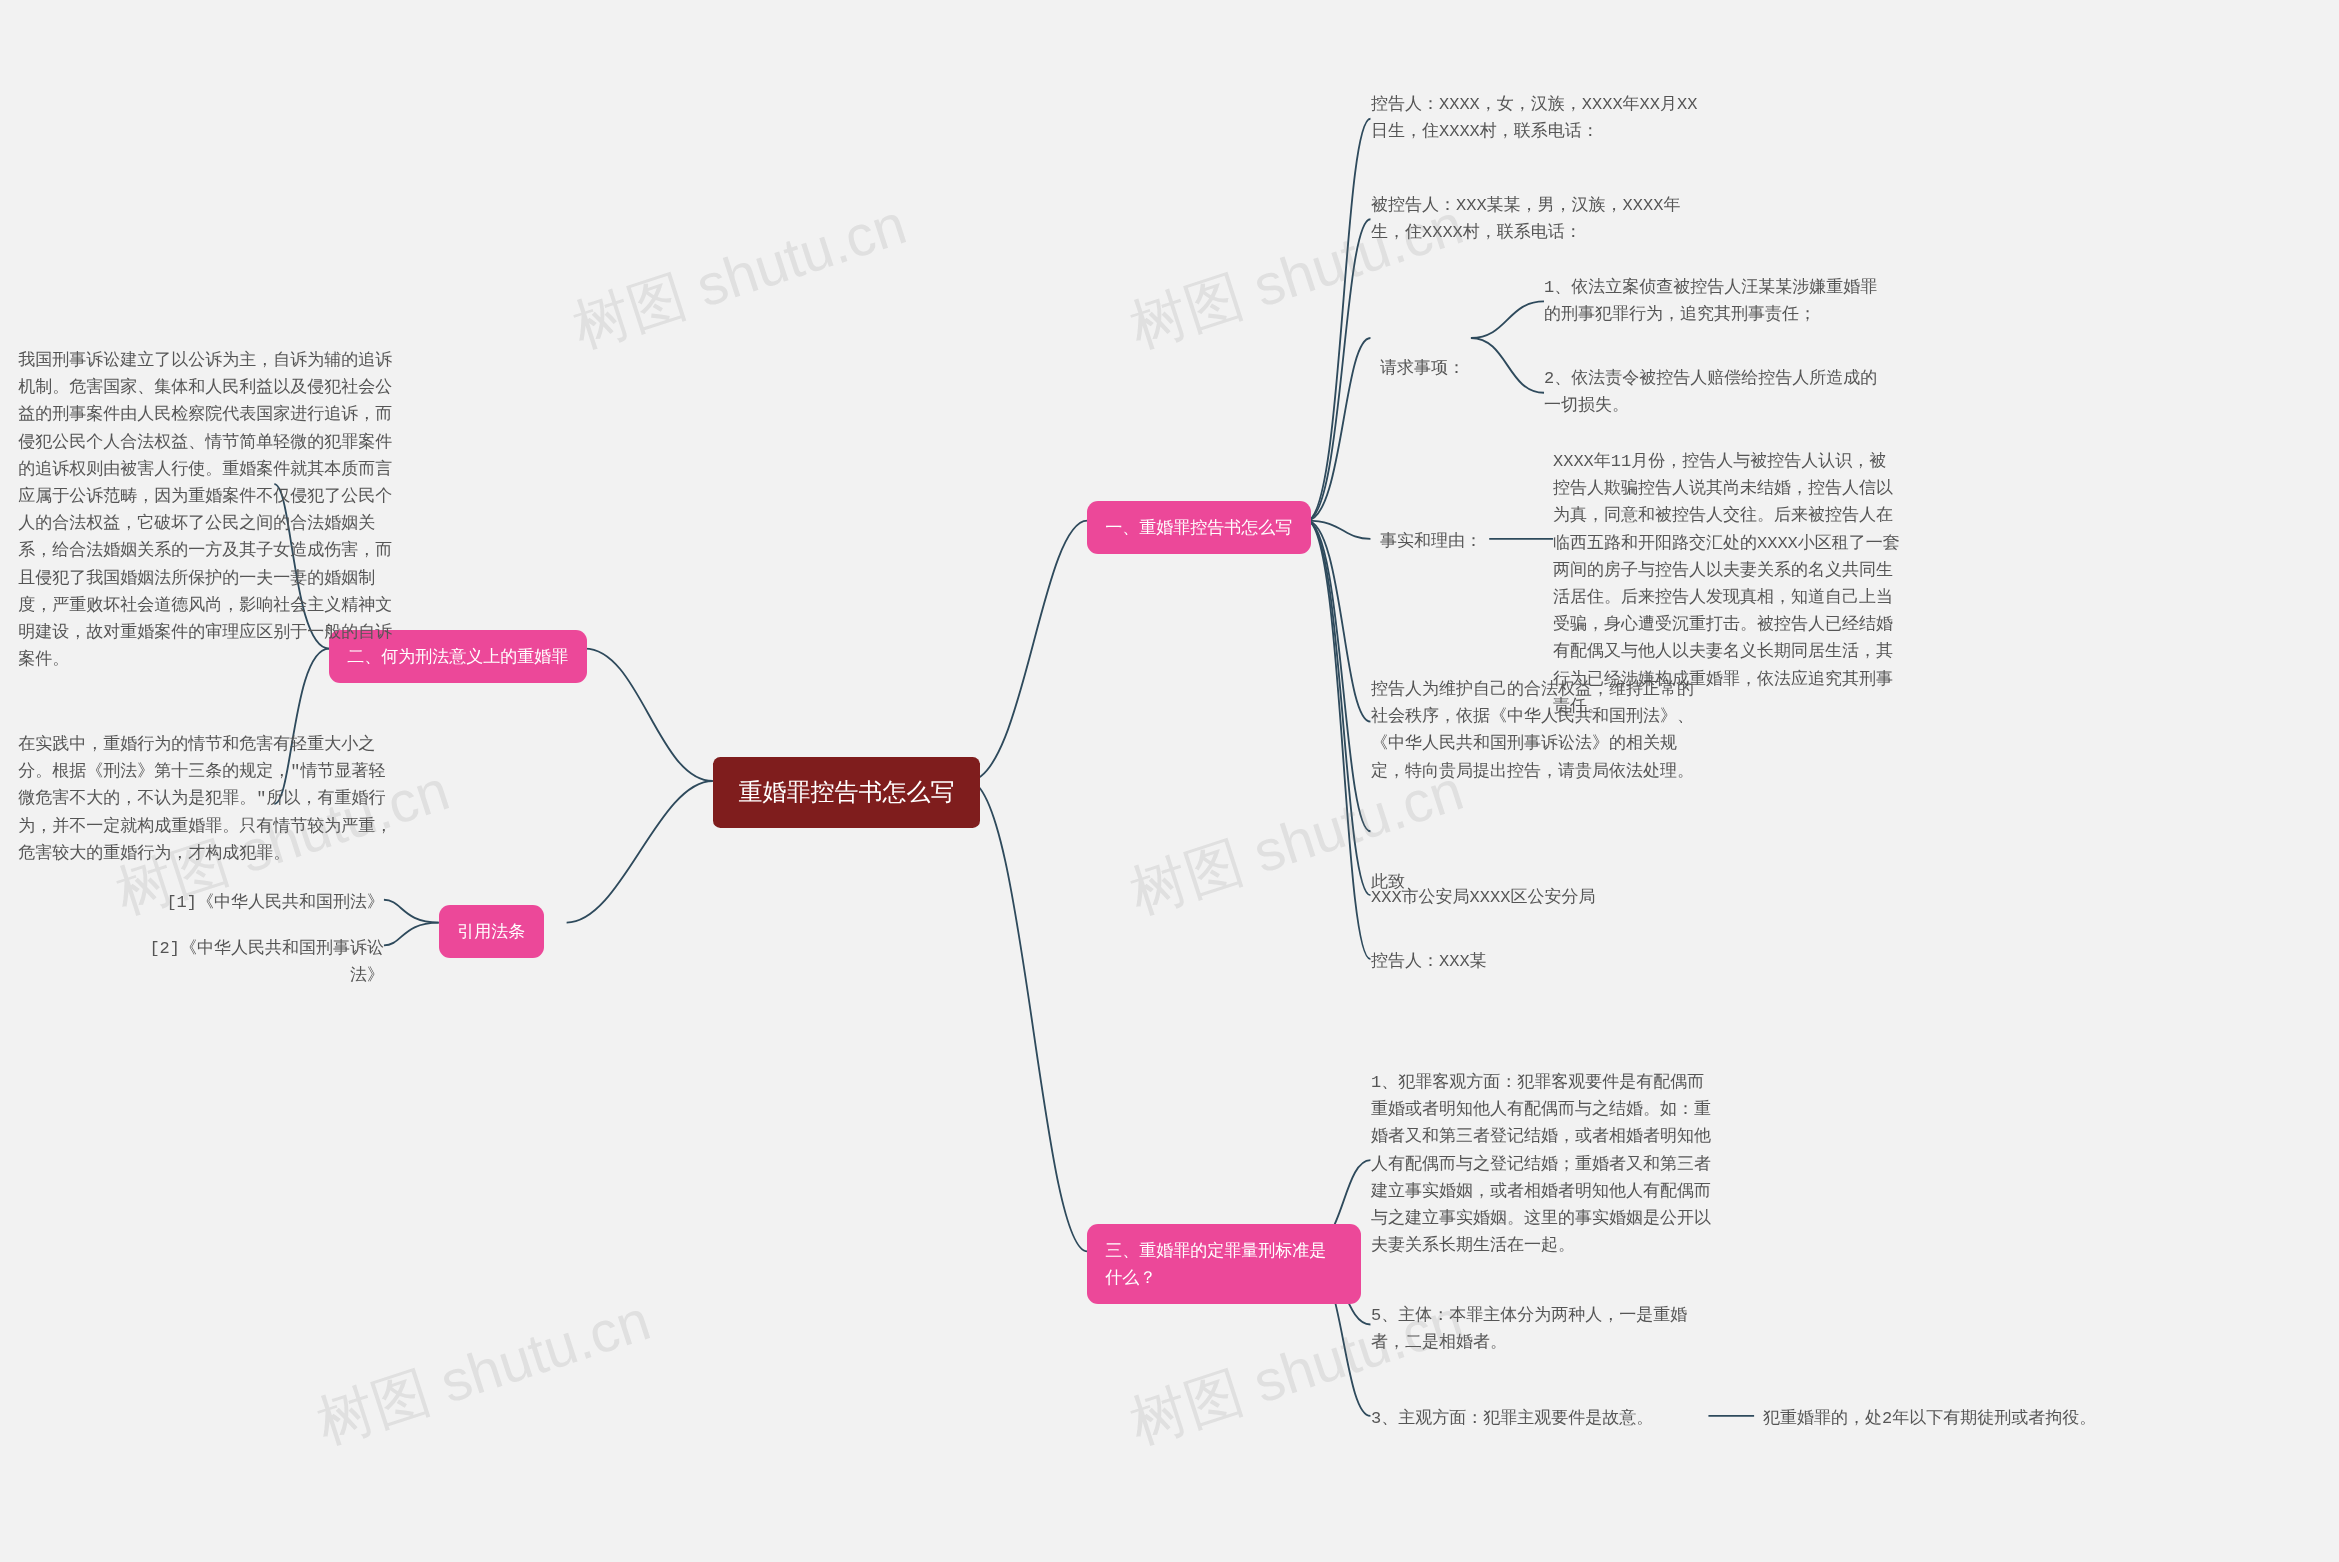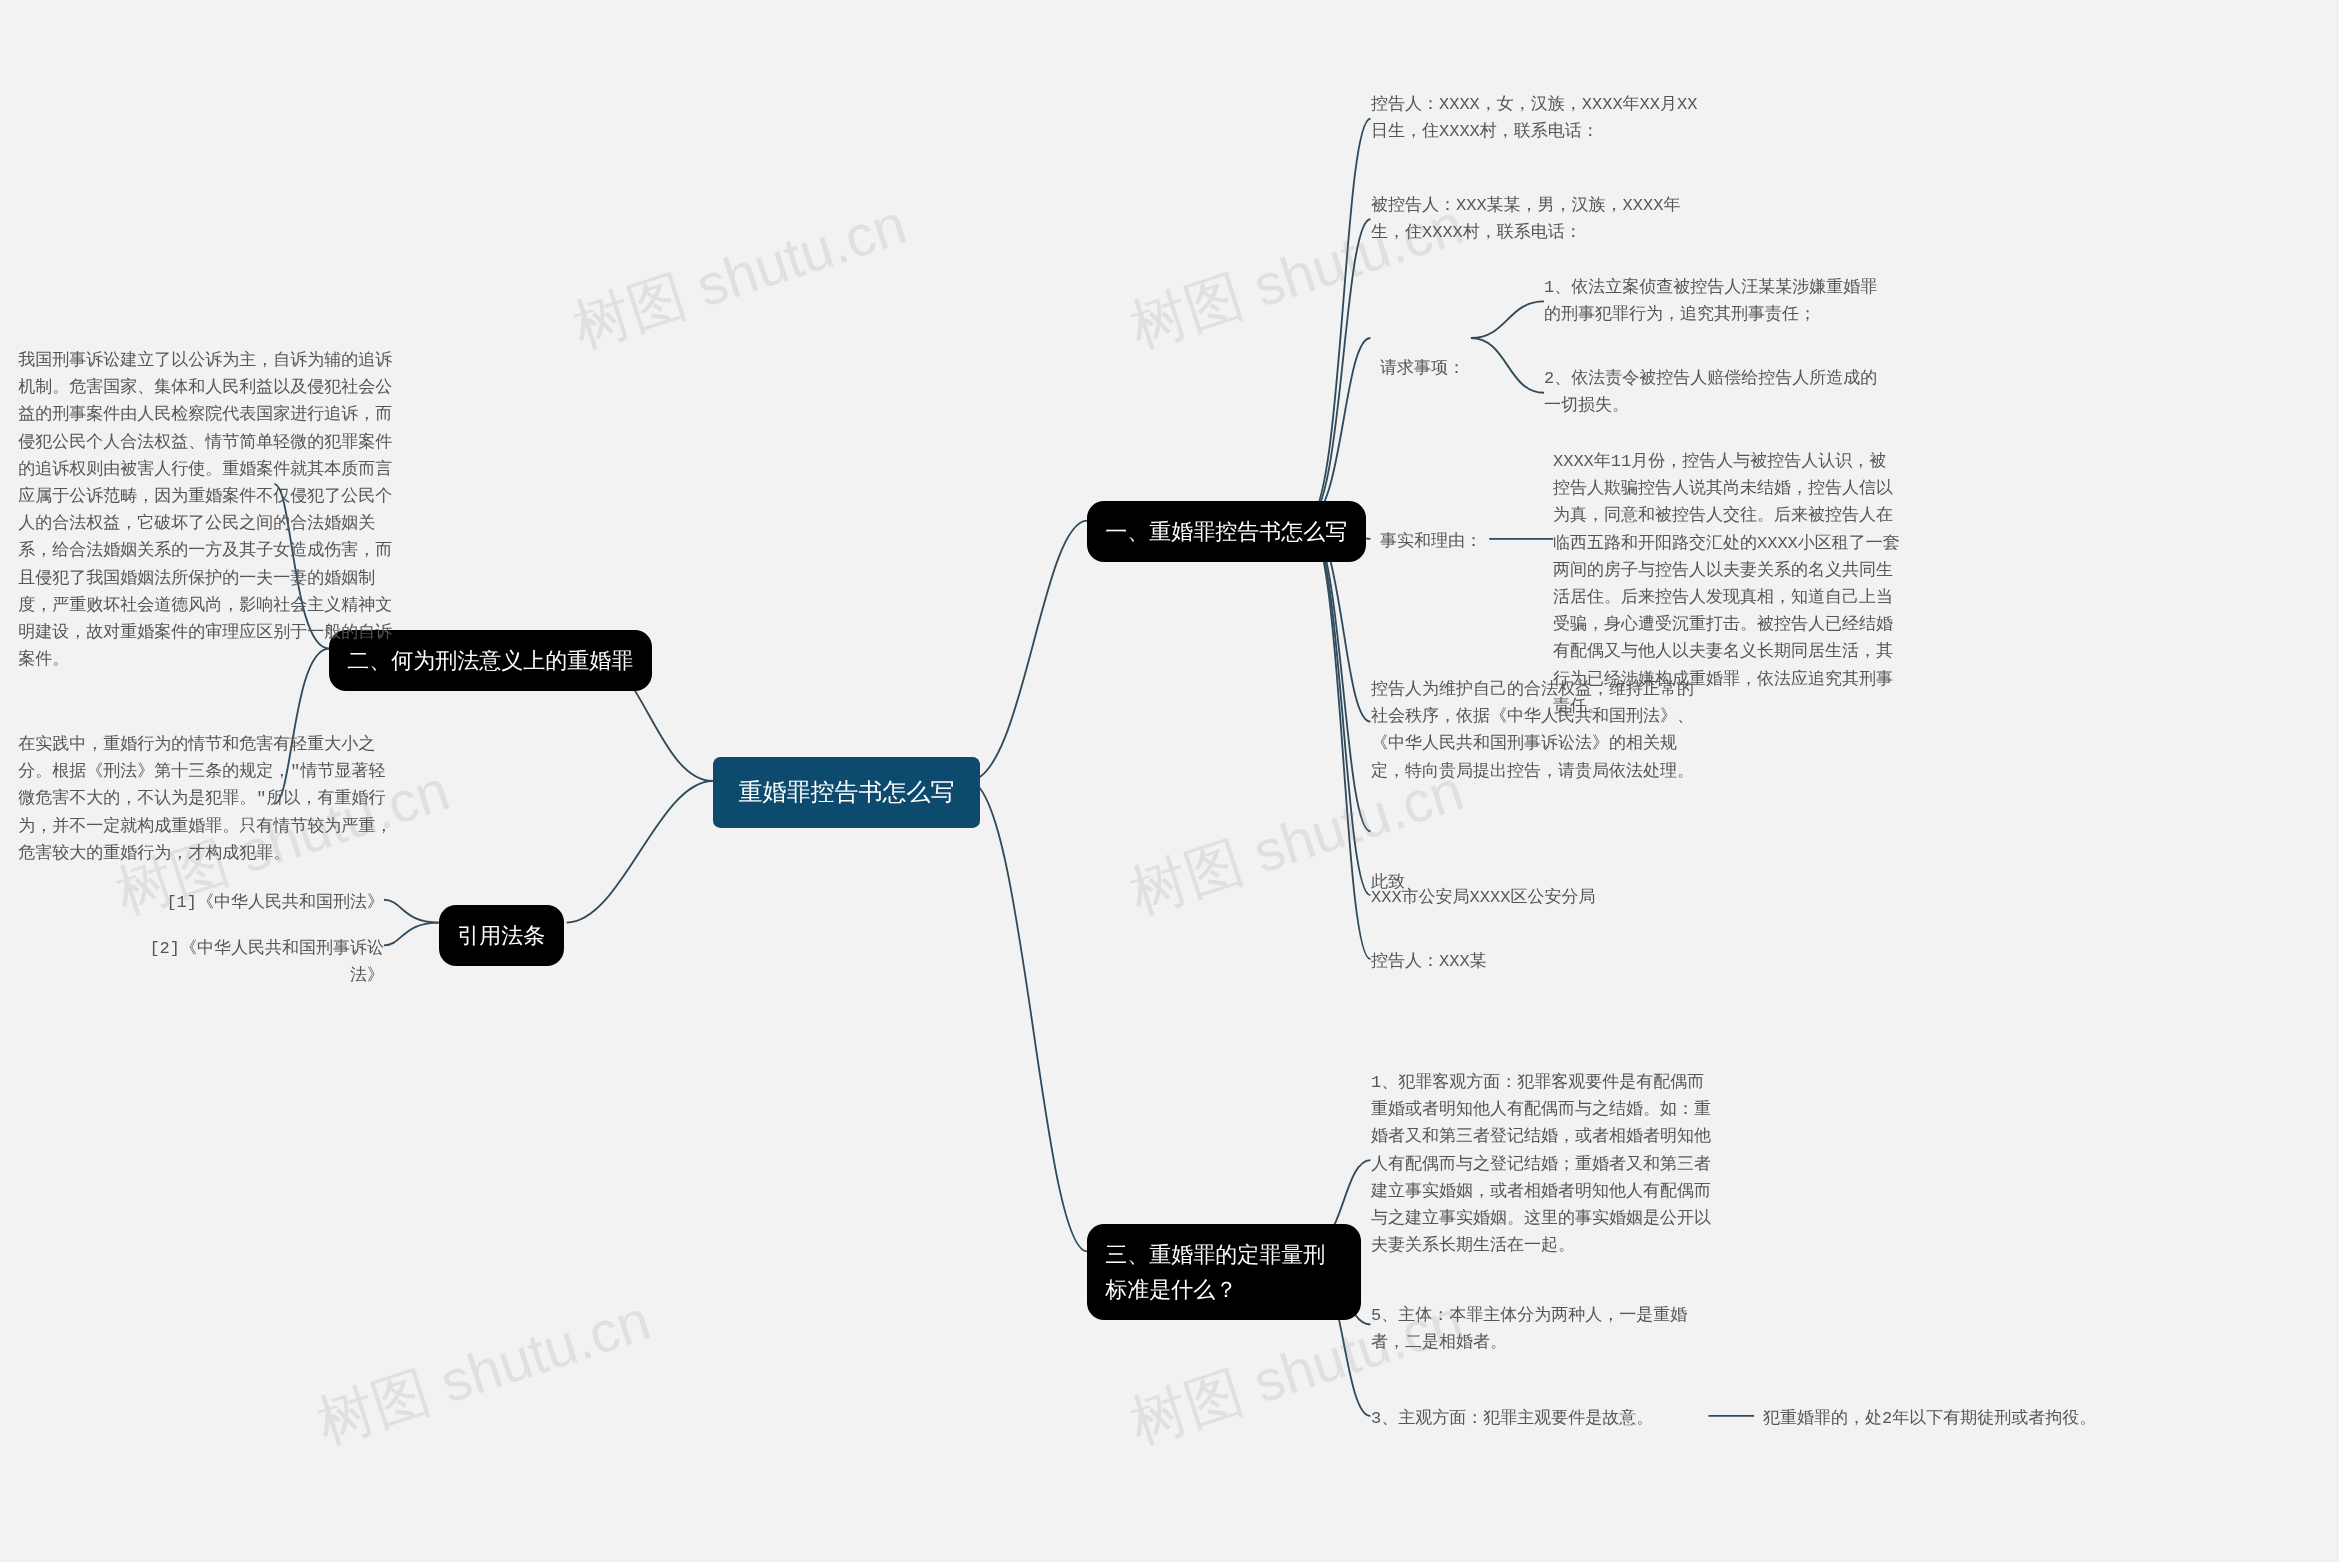--- a/index.html
+++ b/index.html
@@ -19,33 +19,33 @@
     height: 1562px;
     pointer-events: none;
   }
   .node {
     position: absolute;
     font-size: 16.4px;
     line-height: 1.6;
     color: #333;
   }
   .root-node {
-    background: #0c4a6e;
+    background: #7f1d1d;
     color: #fff;
     padding: 16.4px 25.6px;
     border-radius: 7.3px;
     font-size: 24px;
     font-weight: 500;
   }
   .section-node {
-    background: #000000;
+    background: #ec4899;
     color: #fff;
     padding: 12.8px 18.3px;
-    border-radius: 17px;
-    font-size: 22px;
+    border-radius: 11px;
+    font-size: 17px;
     max-width: 347px;
   }
   .leaf-node {
     color: #555;
     max-width: 347px;
     font-size: 17px;
     font-family: Liberation Mono, monospace;
   }
   .leaf-wide { max-width: 384px; }
   .watermark {

